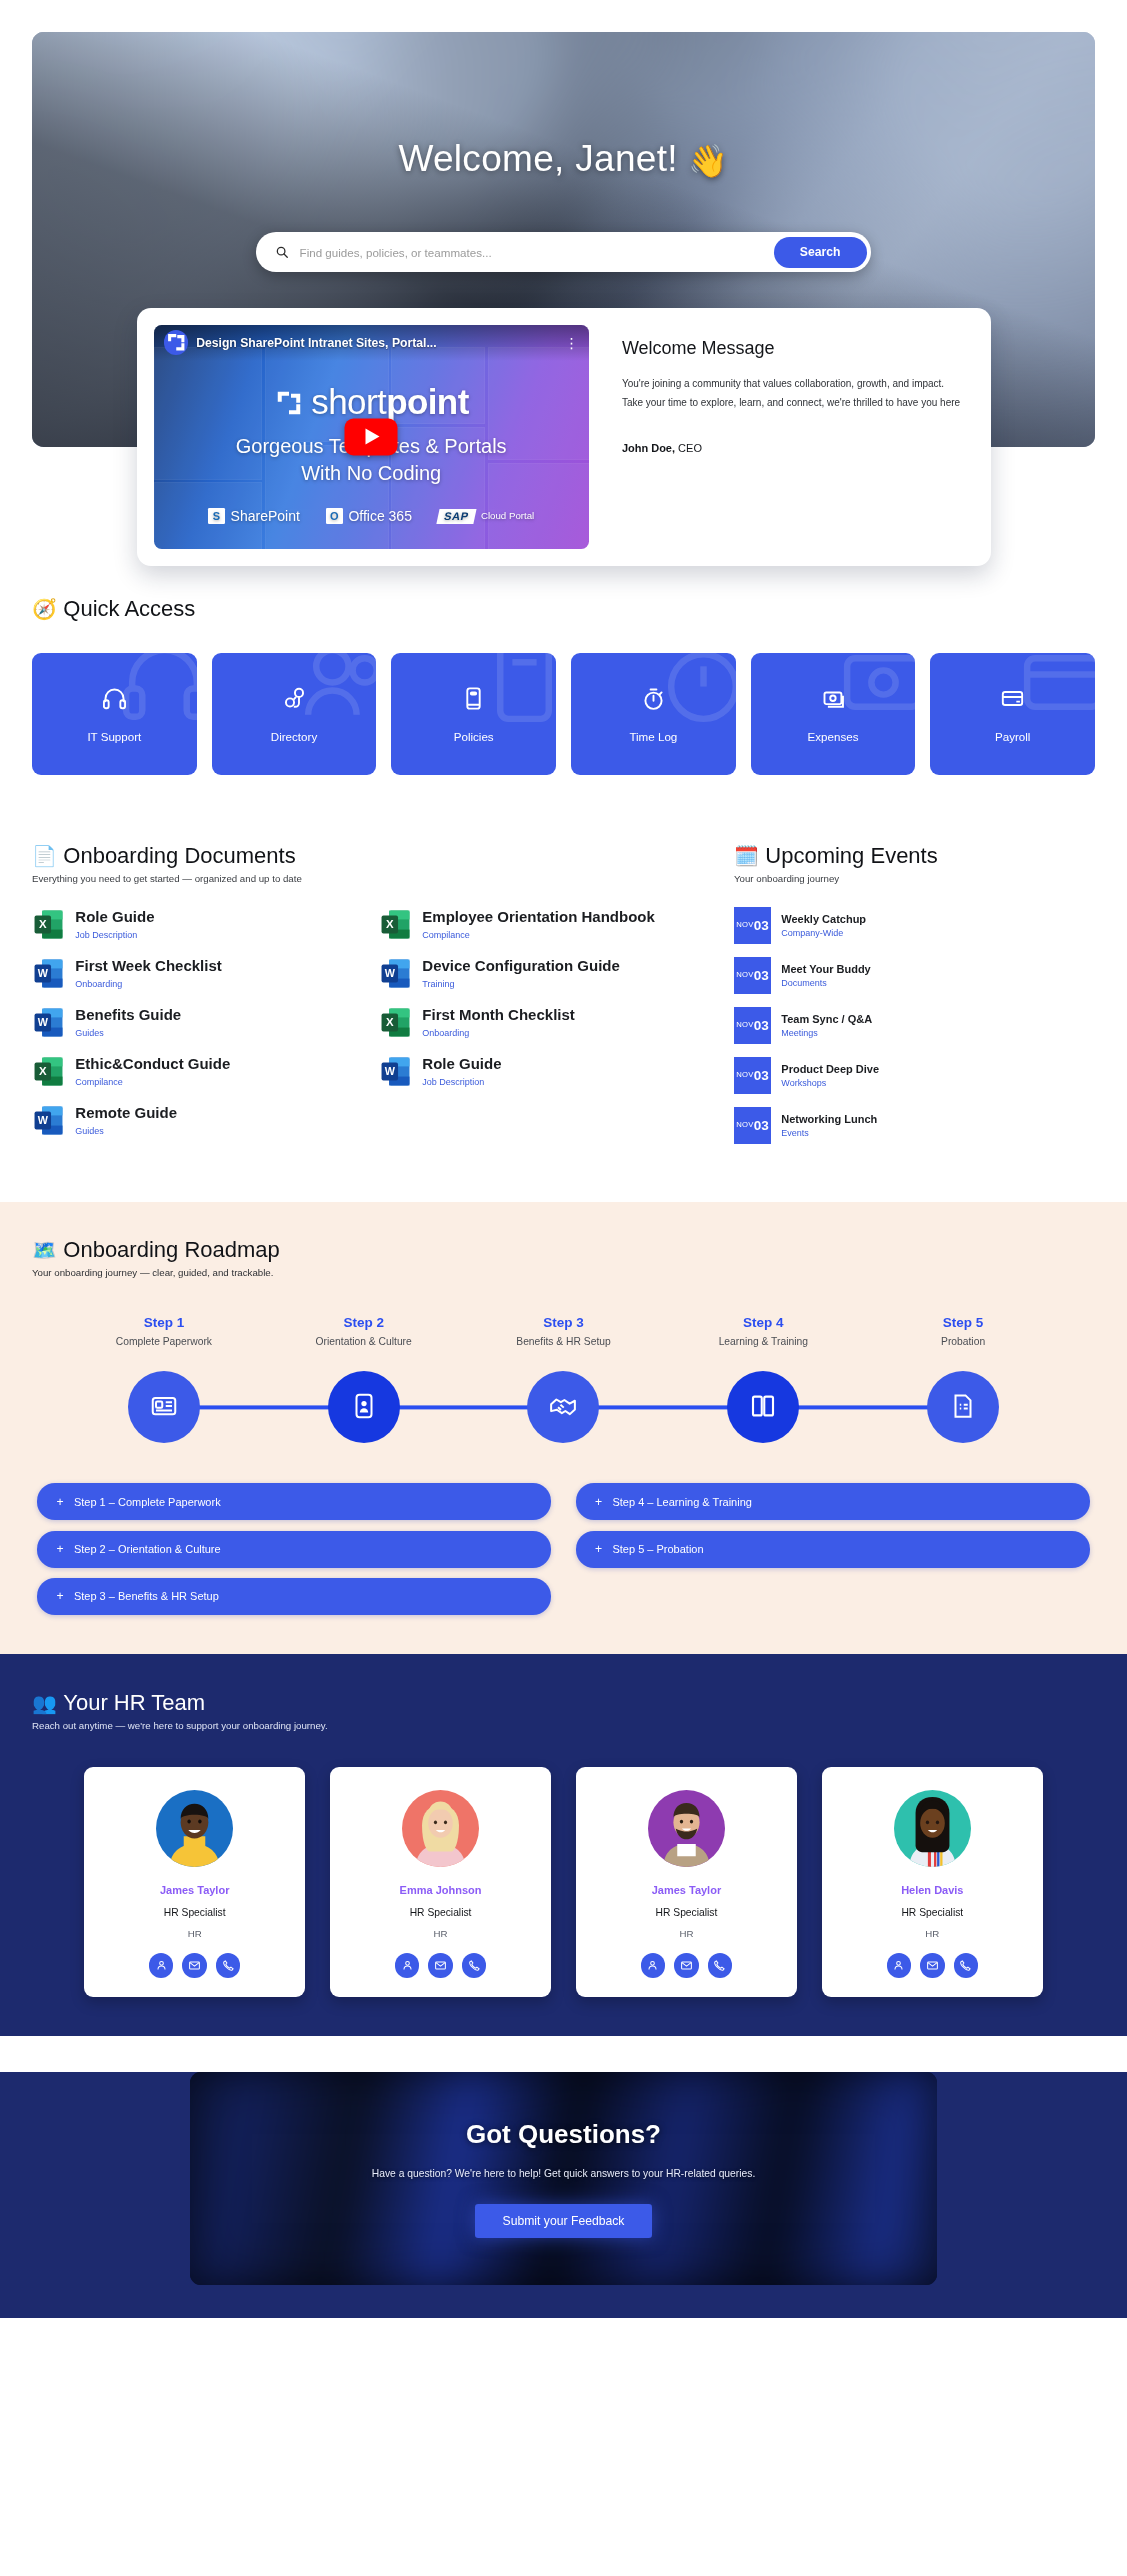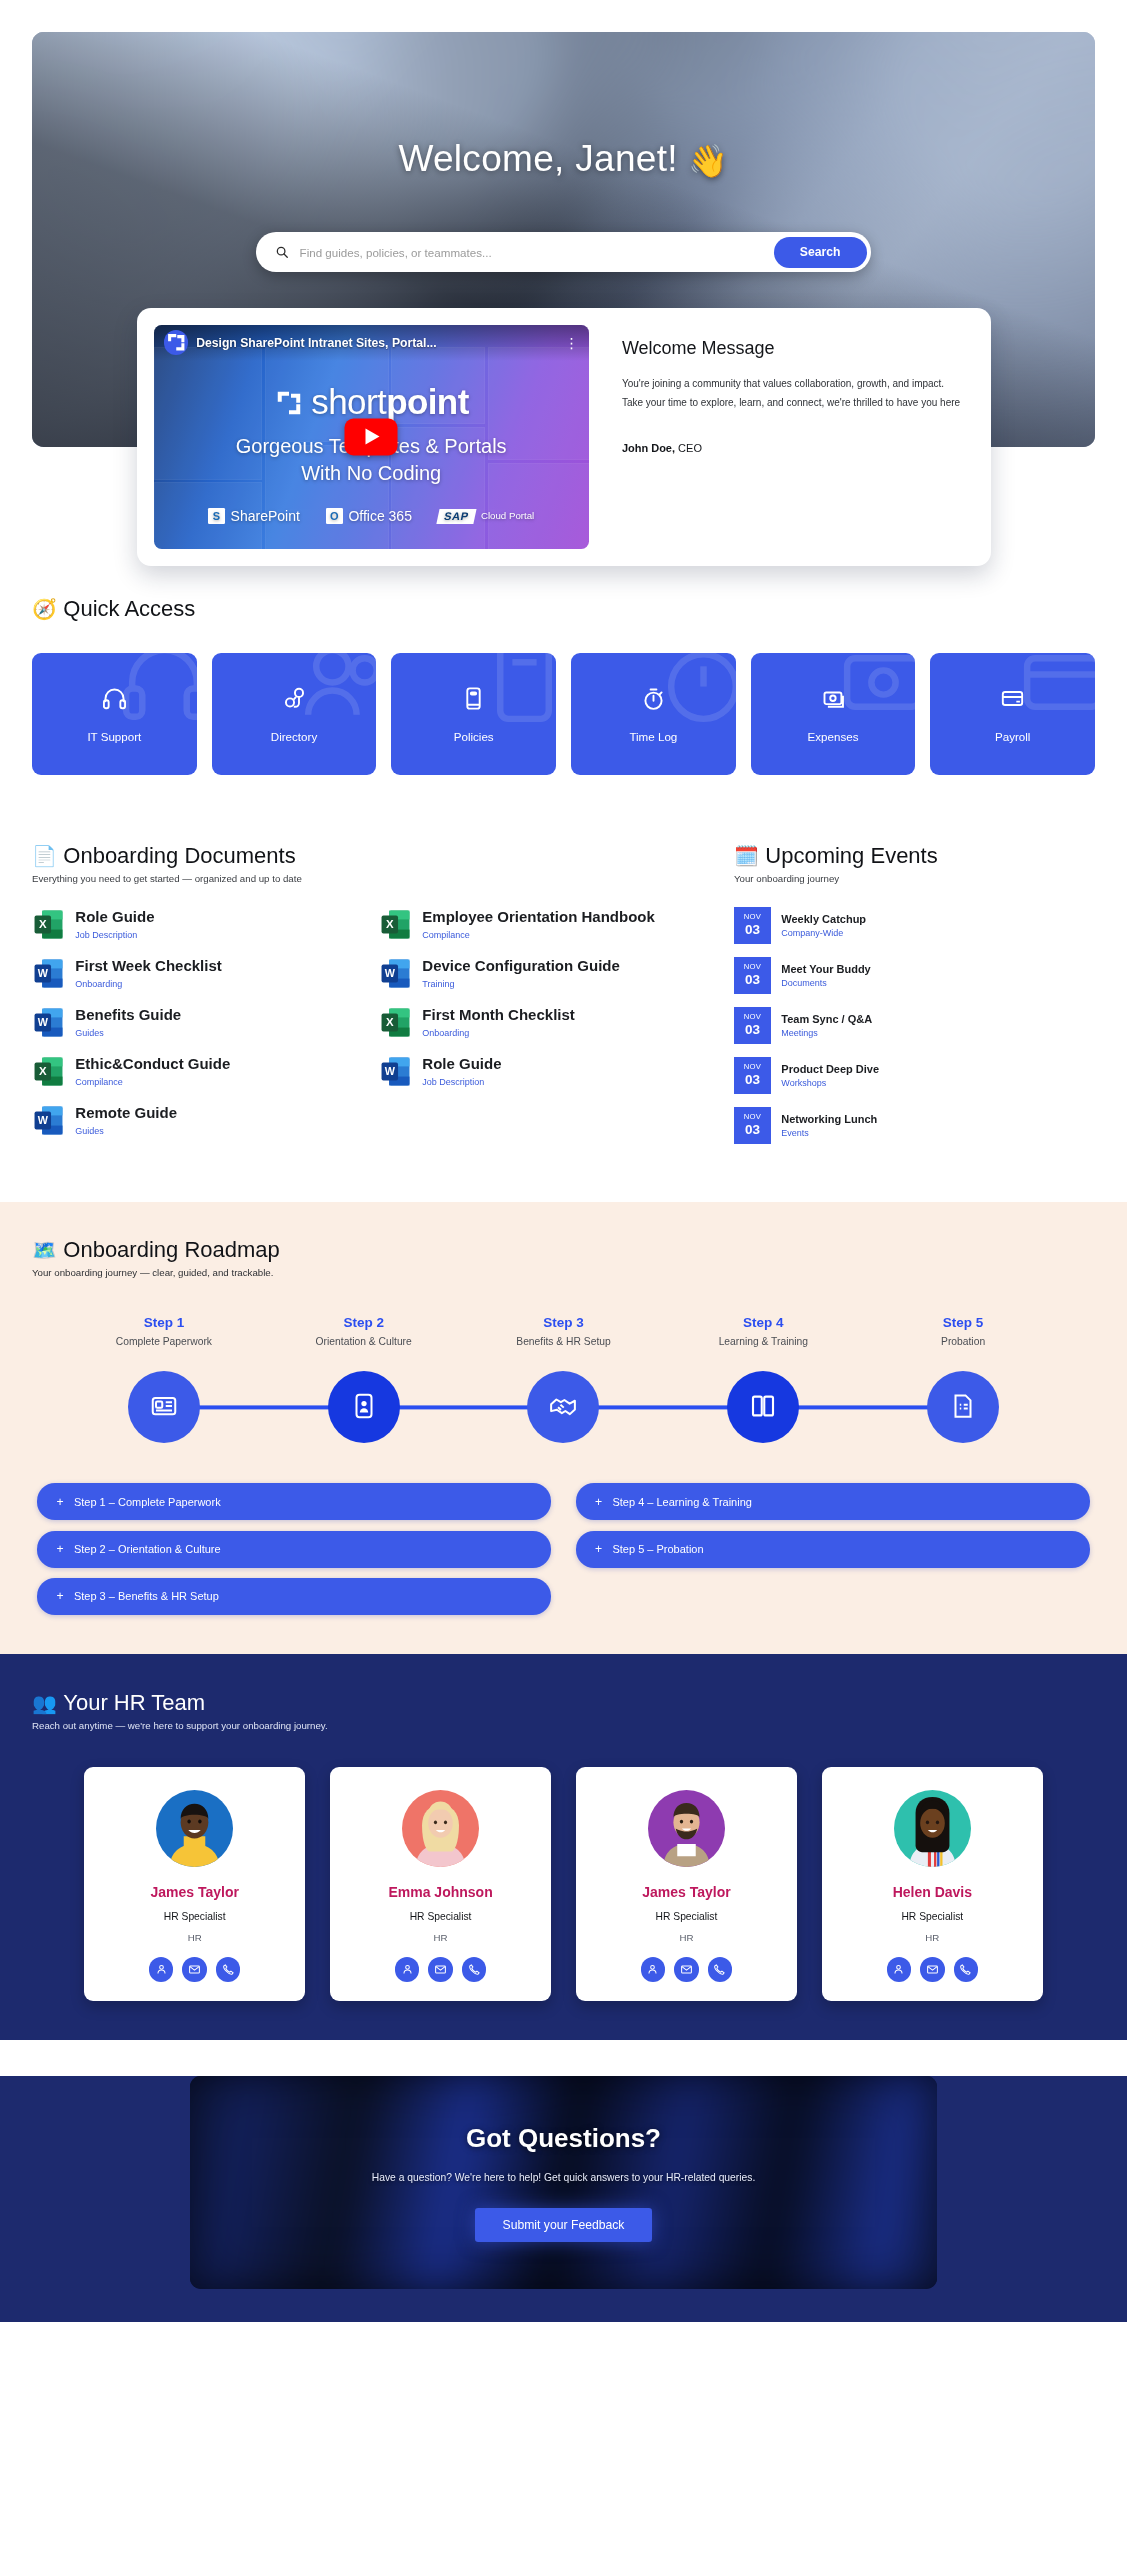--- a/index.html
+++ b/index.html
@@ -185,21 +185,21 @@
   }
   .doc-item { display: flex; align-items: center; gap: 10.3px; cursor: pointer; min-height: 35px; }
   .doc-ico { width: 33px; height: 33px; flex: 0 0 33px; }
   .doc-name { font-size: 15px; font-weight: 700; color: #1b1d21; line-height: 1.25; }
   .doc-cat { font-size: 9px; color: #3b5bdb; margin-top: 3.2px; }
 
   .events-list { margin-top: 23px; display: flex; flex-direction: column; gap: 13px; }
   .event-item { display: flex; align-items: center; gap: 10.3px; cursor: pointer; }
   .event-date {
     width: 37px; height: 37px; flex: 0 0 37px; background: #3c5ae8; color: #fff;
-    display: flex; flex-direction: column; align-items: center; justify-content: center;
+    display: flex; align-items: center; justify-content: center;
   }
   .event-mon { font-size: 7.7px; font-weight: 500; letter-spacing: 0.3px; line-height: 1.1; }
   .event-day { font-size: 13.5px; font-weight: 700; line-height: 1.15; }
   .event-name { font-size: 11px; font-weight: 700; color: #1b1d21; }
   .event-cat { font-size: 9px; color: #3b5bdb; margin-top: 3.2px; }
 
   
   .roadmap {
     margin-top: 58px; background: #fbeee4; padding: 35px 32px 39px;
   }
@@ -249,21 +249,21 @@
   .hr-card {
     flex: 1; background: #fff; border-radius: 9px; padding: 23px 13px 19.3px;
     display: flex; flex-direction: column; align-items: center; gap: 0;
     box-shadow: 0 5.2px 14px rgba(0,0,0,.22);
   }
   .hr-avatar {
     width: 77px; height: 77px; border-radius: 50%; overflow: hidden;
     display: block; position: relative;
   }
   .hr-avatar svg { width: 100%; height: 100%; display: block; }
-  .hr-name { margin-top: 16.7px; font-size: 14px; font-weight: 700; color: #be185d; }
+  .hr-name { margin-top: 16.7px; font-size: 11px; font-weight: 700; color: #8b5cf6; }
   .hr-role { margin-top: 11.6px; font-size: 10.3px; color: #14161a; }
   .hr-dept { margin-top: 10.3px; font-size: 9.7px; color: #5a5f6b; }
   .hr-actions { margin-top: 14px; display: flex; gap: 9px; }
   .hr-act {
     width: 24.5px; height: 24.5px; border-radius: 50%; background: #3c5ae8; color: #fff;
     display: flex; align-items: center; justify-content: center; cursor: pointer;
   }
   .hr-act svg { width: 13px; height: 13px; }
 
   

